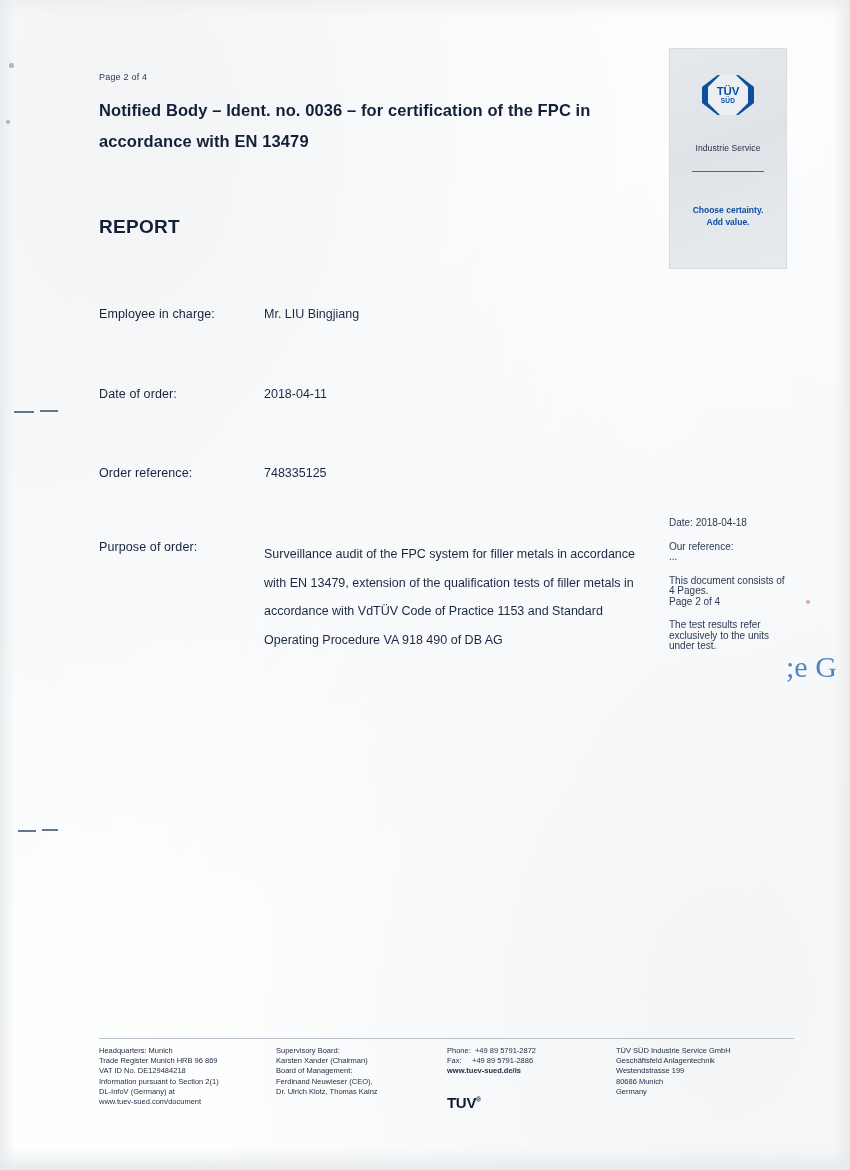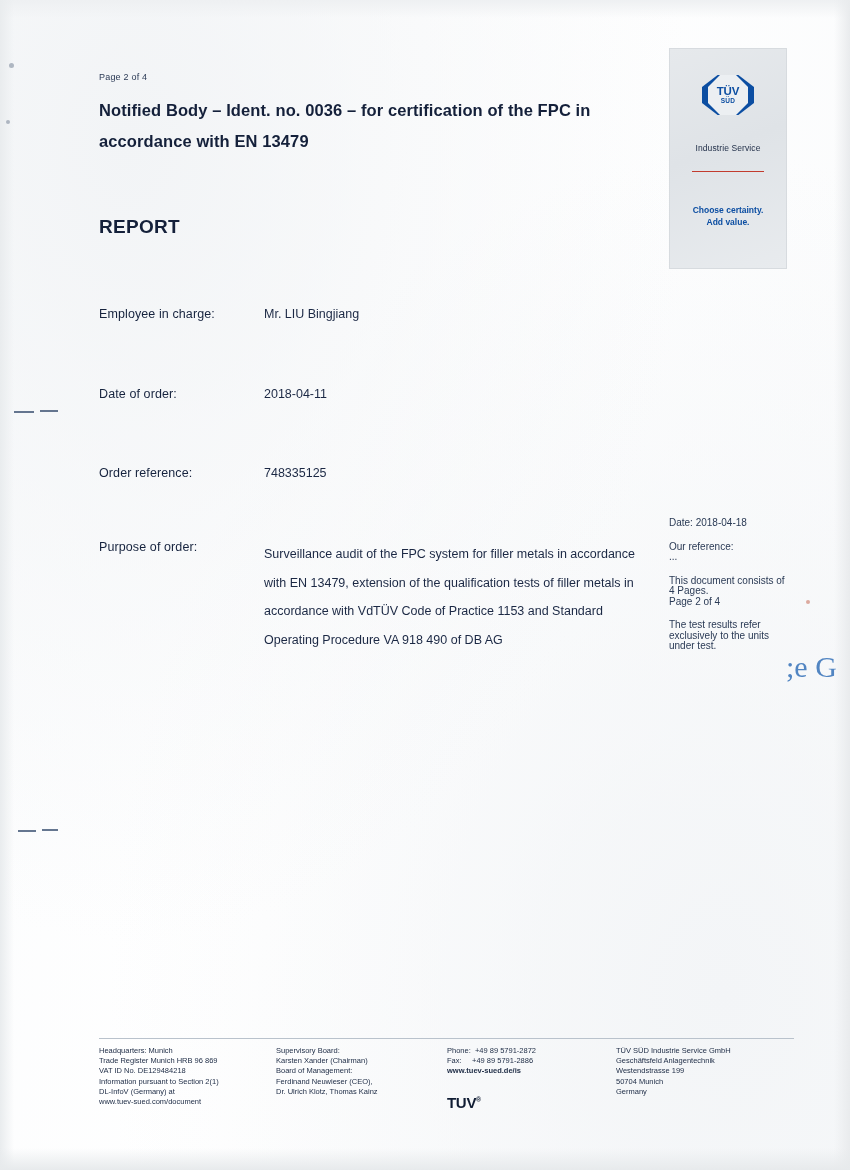--- a/index.html
+++ b/index.html
@@ -377,21 +377,21 @@
     <div class="fcol" id="fcol-3">
       <span class="fl">Phone:  +49 89 5791-2872</span>
       <span class="fl">Fax:     +49 89 5791-2886</span>
       <span class="fl bold">www.tuev-sued.de/is</span>
     </div>
 
     <div class="fcol" id="fcol-4">
       <span class="fl">TÜV SÜD Industrie Service GmbH</span>
       <span class="fl">Geschäftsfeld Anlagentechnik</span>
       <span class="fl">Westendstrasse 199</span>
-      <span class="fl">50704 Munich</span>
+      <span class="fl">80686 Munich</span>
       <span class="fl">Germany</span>
     </div>
 
     <div class="footer-tuv">
       <span>TUV</span><sup>®</sup>
     </div>
   </div>
 
 </div>
 

